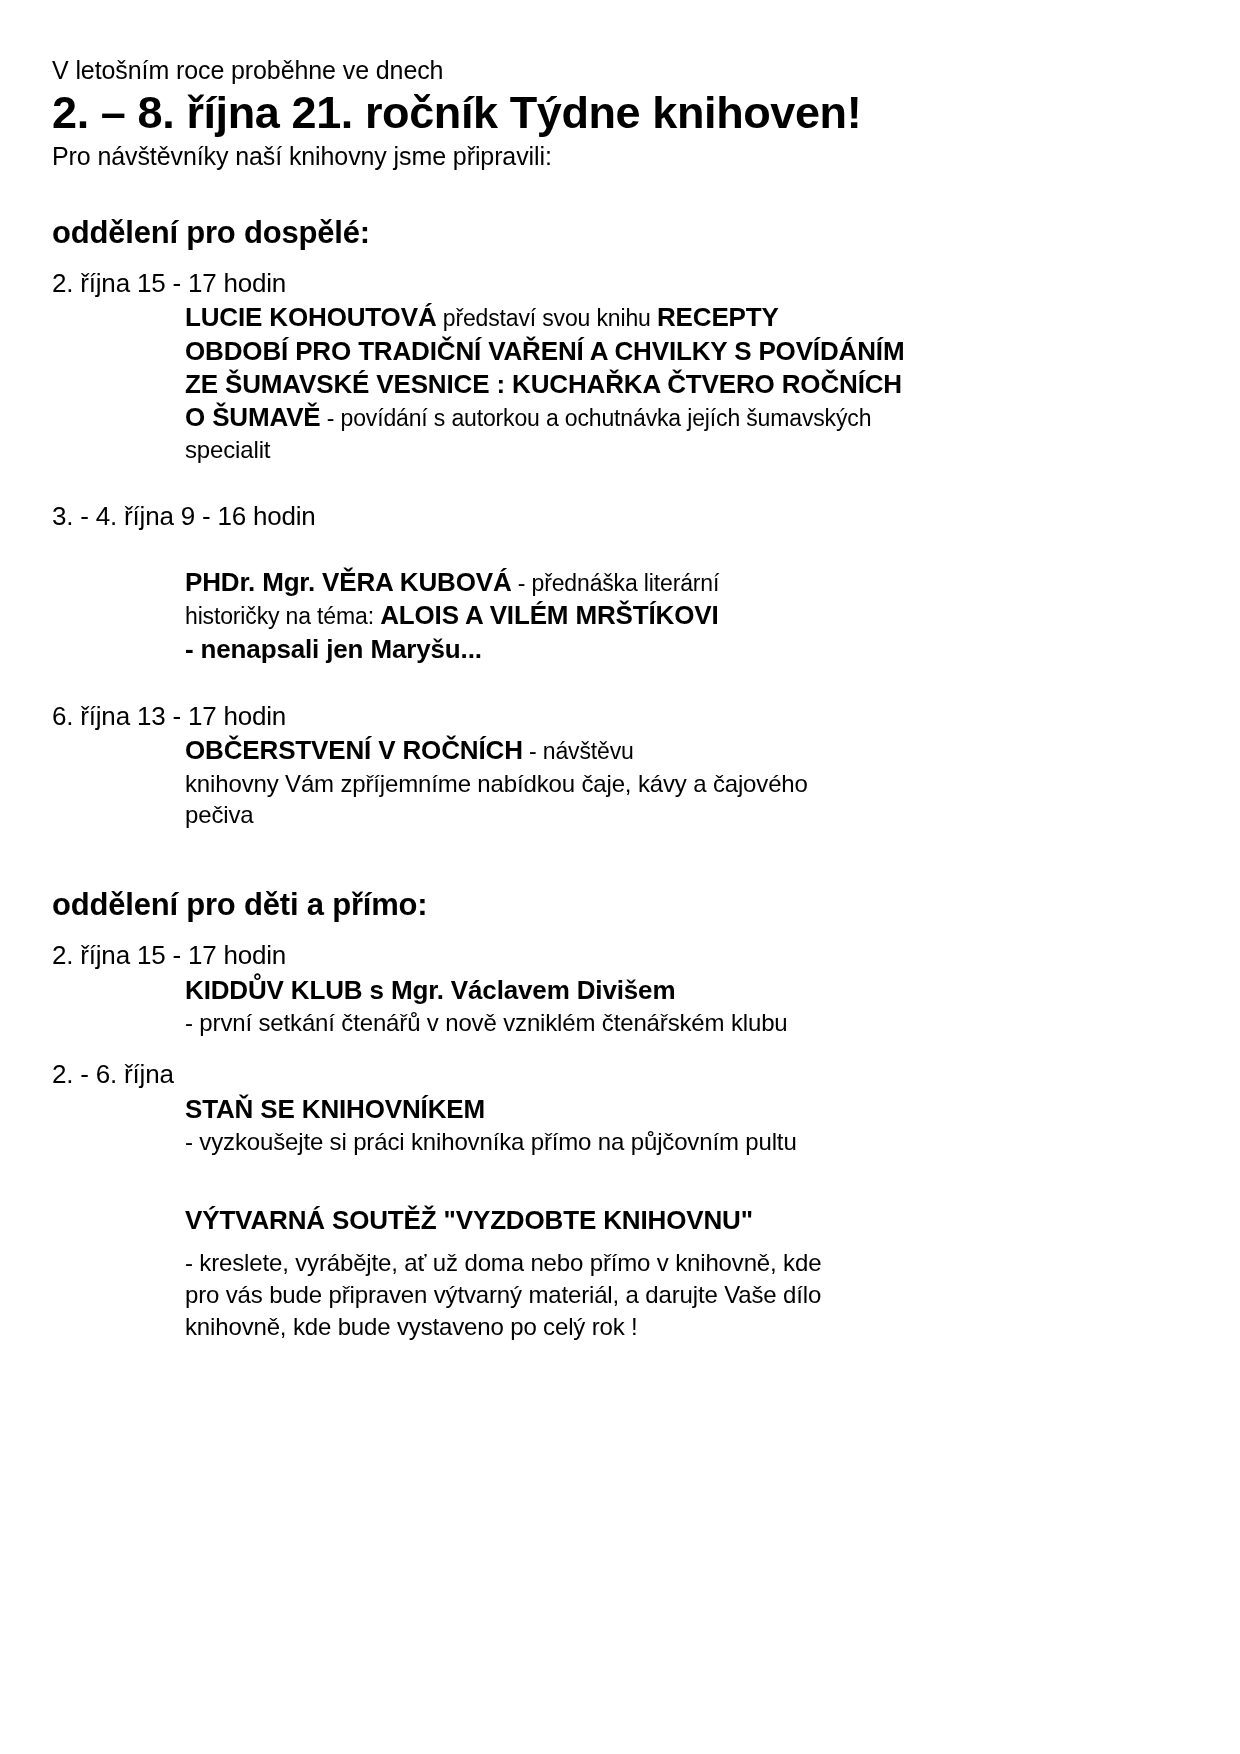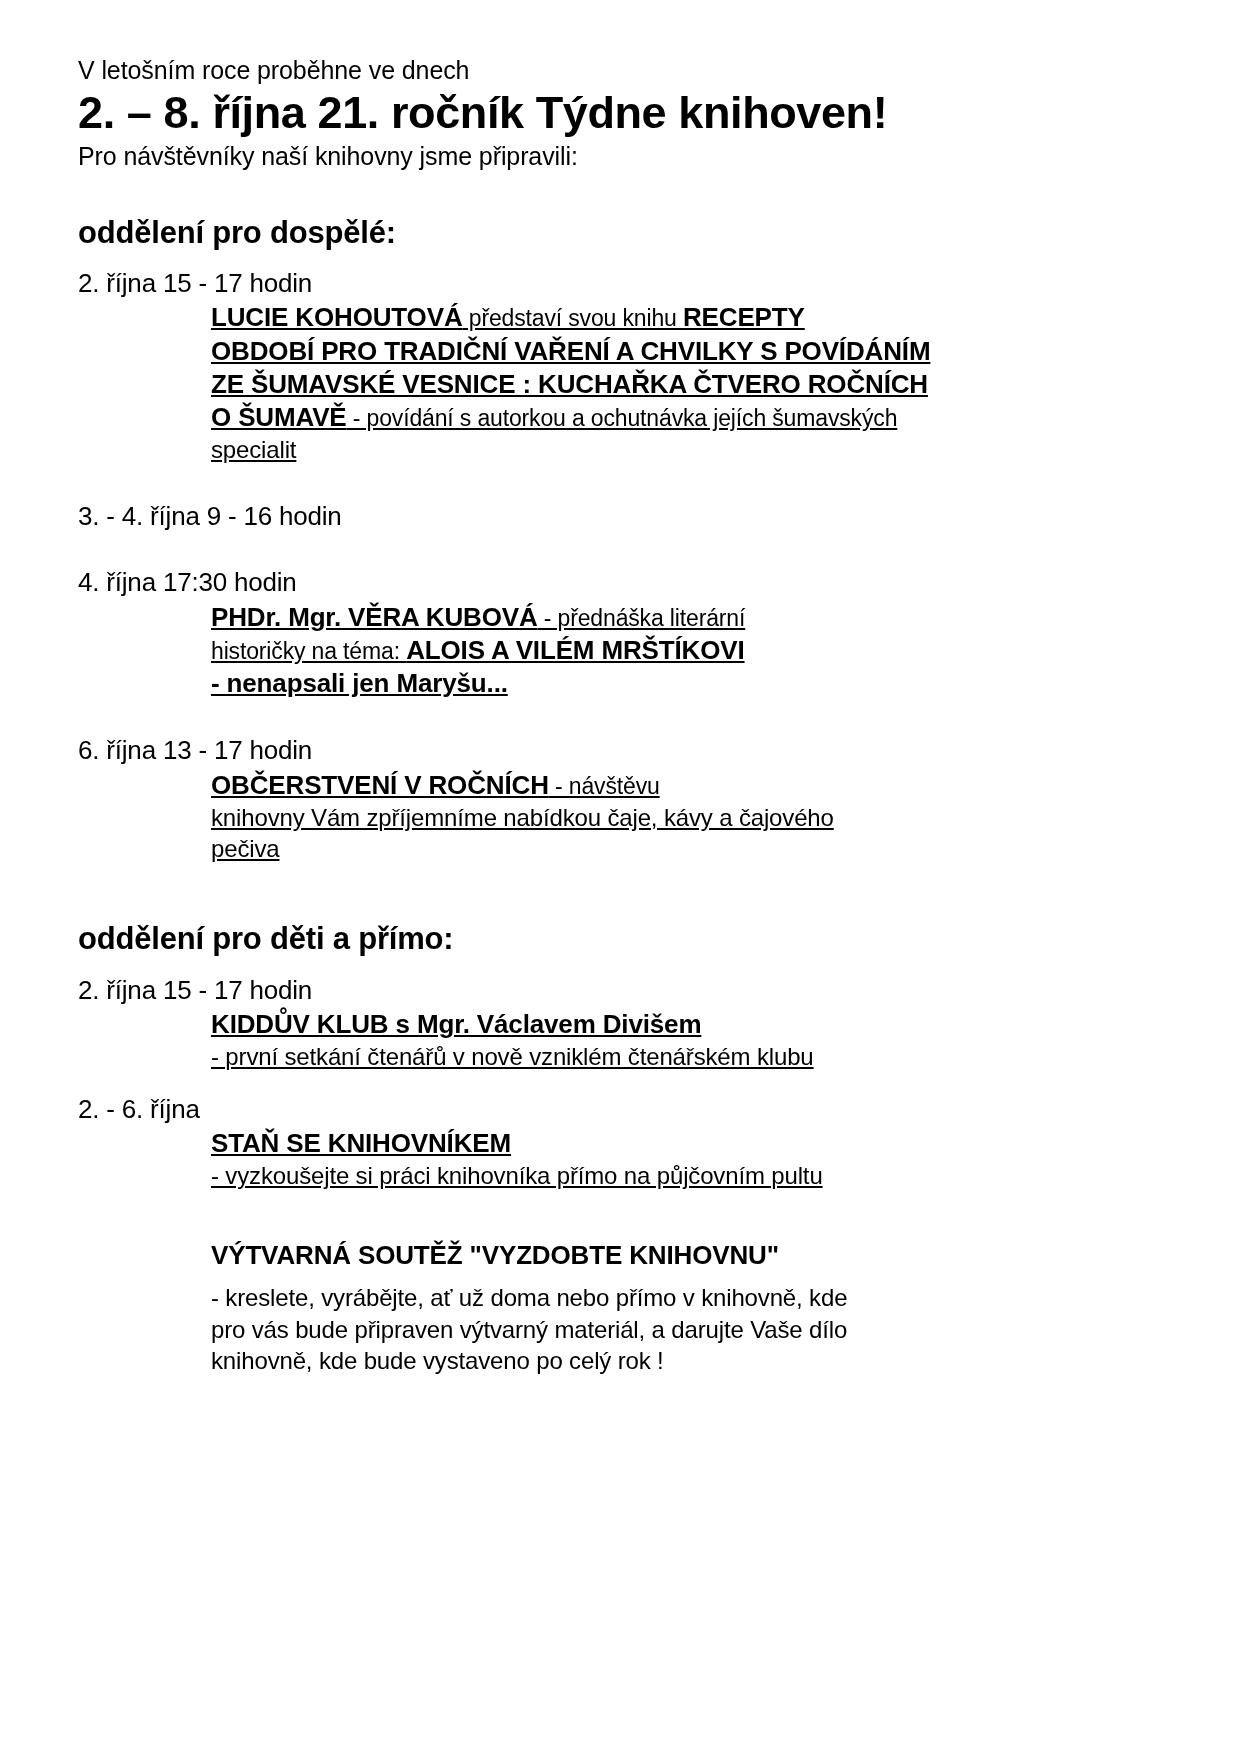--- a/index.html
+++ b/index.html
@@ -13,21 +13,21 @@
     height: 1754px;
     font-family: "Liberation Sans", sans-serif;
     color: #000000;
     -webkit-font-smoothing: antialiased;
   }
   .page {
     position: relative;
     width: 1240px;
     height: 1499px;
     box-sizing: border-box;
-    padding: 55px 96px 0 78px;
+    padding: 55px 96px 0 52px;
     background: #ffffff;
   }
 
   
   .intro-line {
     font-size: 25px;
     line-height: 1.22;
     letter-spacing: -0.1px;
     margin: 0 0 3px 0;
   }
@@ -66,21 +66,20 @@
   }
   .event-date {
     font-size: 26px;
     font-weight: normal;
     line-height: 1.25;
     letter-spacing: -0.2px;
     margin: 0 0 2px 0;
   }
   .event-body {
     margin-left: 133px;
-    text-decoration: underline;
   }
   .event-body p {
     margin: 0;
     font-size: 24px;
     line-height: 1.30;
     letter-spacing: -0.15px;
   }
   .event-body p.big {
     font-size: 26px;
     line-height: 1.28;
@@ -139,21 +138,20 @@
       <p class="big"><span class="b">O ŠUMAVĚ</span><span class="note"> - povídání s autorkou a ochutnávka jejích šumavských</span></p>
       <p>specialit</p>
     </div>
   </div>
 
   <div class="event">
     <p class="event-date">3. - 4. října 9 - 16 hodin</p>
   </div>
 
   <div class="event">
-    <p class="event-date">4. října 17:30 hodin</p>
     <div class="event-body">
       <p class="big"><span class="title-bold">PHDr. Mgr. VĚRA KUBOVÁ</span><span class="note"> - přednáška  literární</span></p>
       <p class="big hang"><span class="note">historičky na téma: </span><span class="title-bold">ALOIS A VILÉM MRŠTÍKOVI</span></p>
       <p class="big hang"><span class="title-bold">- nenapsali jen Maryšu...</span></p>
     </div>
   </div>
 
   <div class="event">
     <p class="event-date">6. října 13 - 17 hodin</p>
     <div class="event-body">

